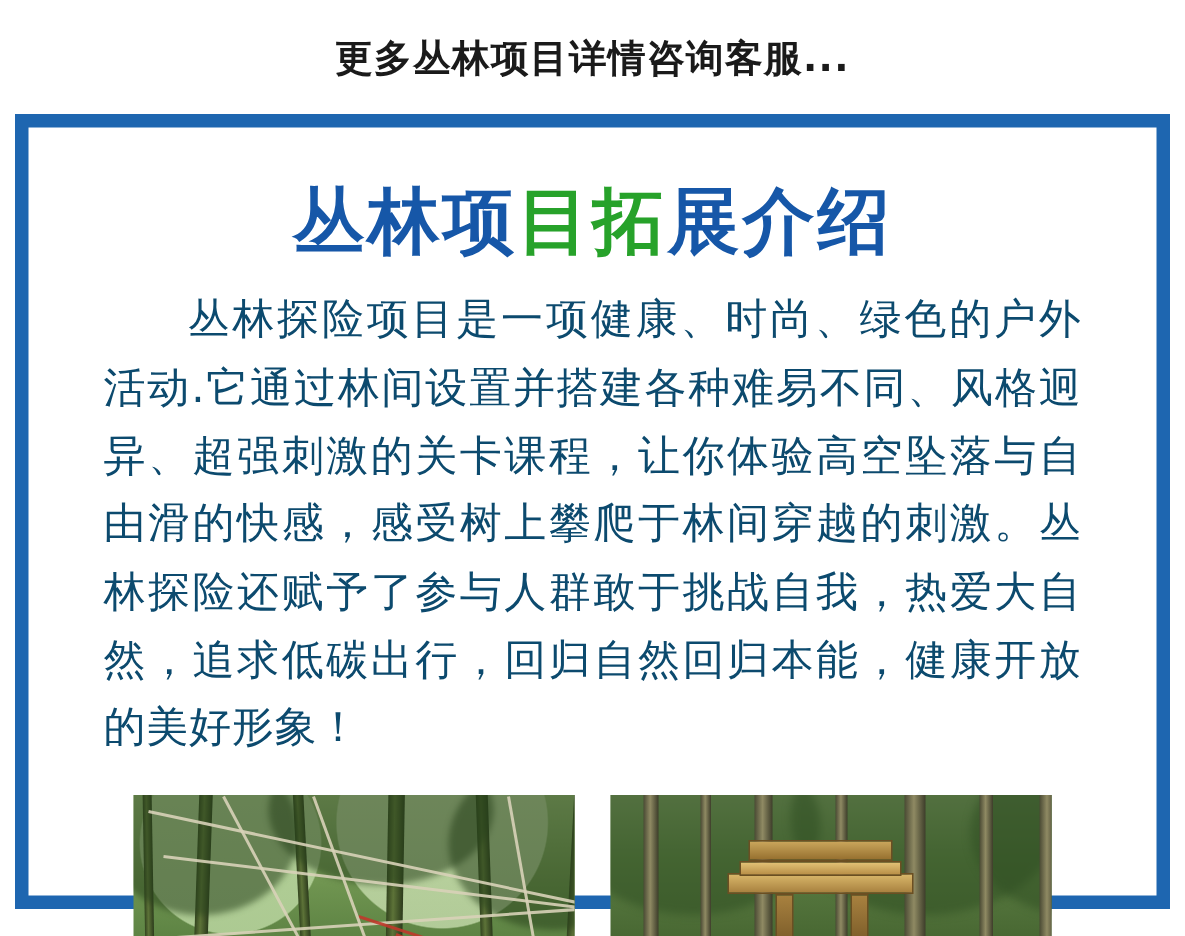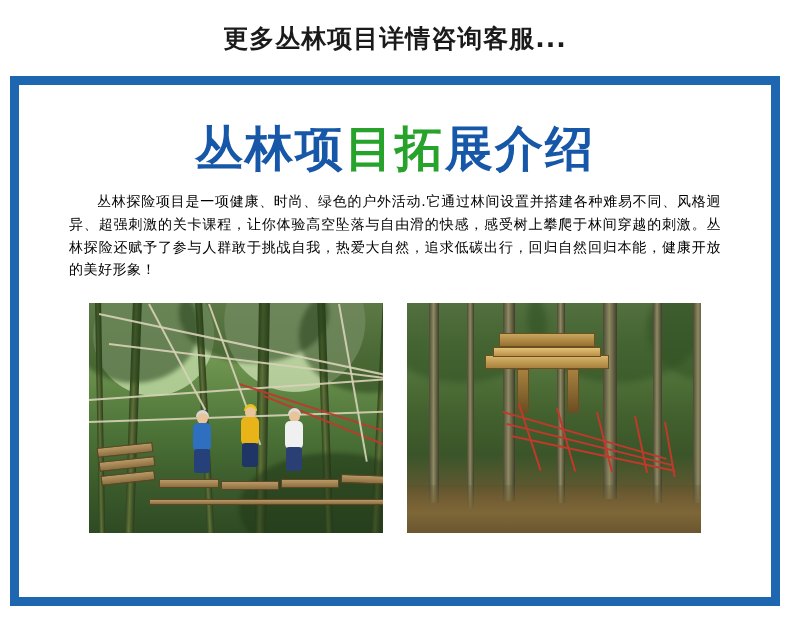--- a/index.html
+++ b/index.html
@@ -60,22 +60,22 @@
     font-family: "DejaVu Sans", "Liberation Sans", sans-serif;
     margin-top: 6px;
     margin-bottom: 14px;
     white-space: nowrap;
   }
   .headline .seg-blue { color: #1657a8; }
   .headline .seg-green { color: #27a22a; }
 
   
   .body-copy {
-    color: #000000;
-    font-size: 14px;
+    color: #0c4a6e;
+    font-size: 28px;
     line-height: 1.62;
     text-align: justify;
     text-indent: 2em;
     font-family: "DejaVu Sans", "Liberation Sans", sans-serif;
     letter-spacing: 0.5px;
     padding: 0 4px;
   }
 
   
   .photos {

